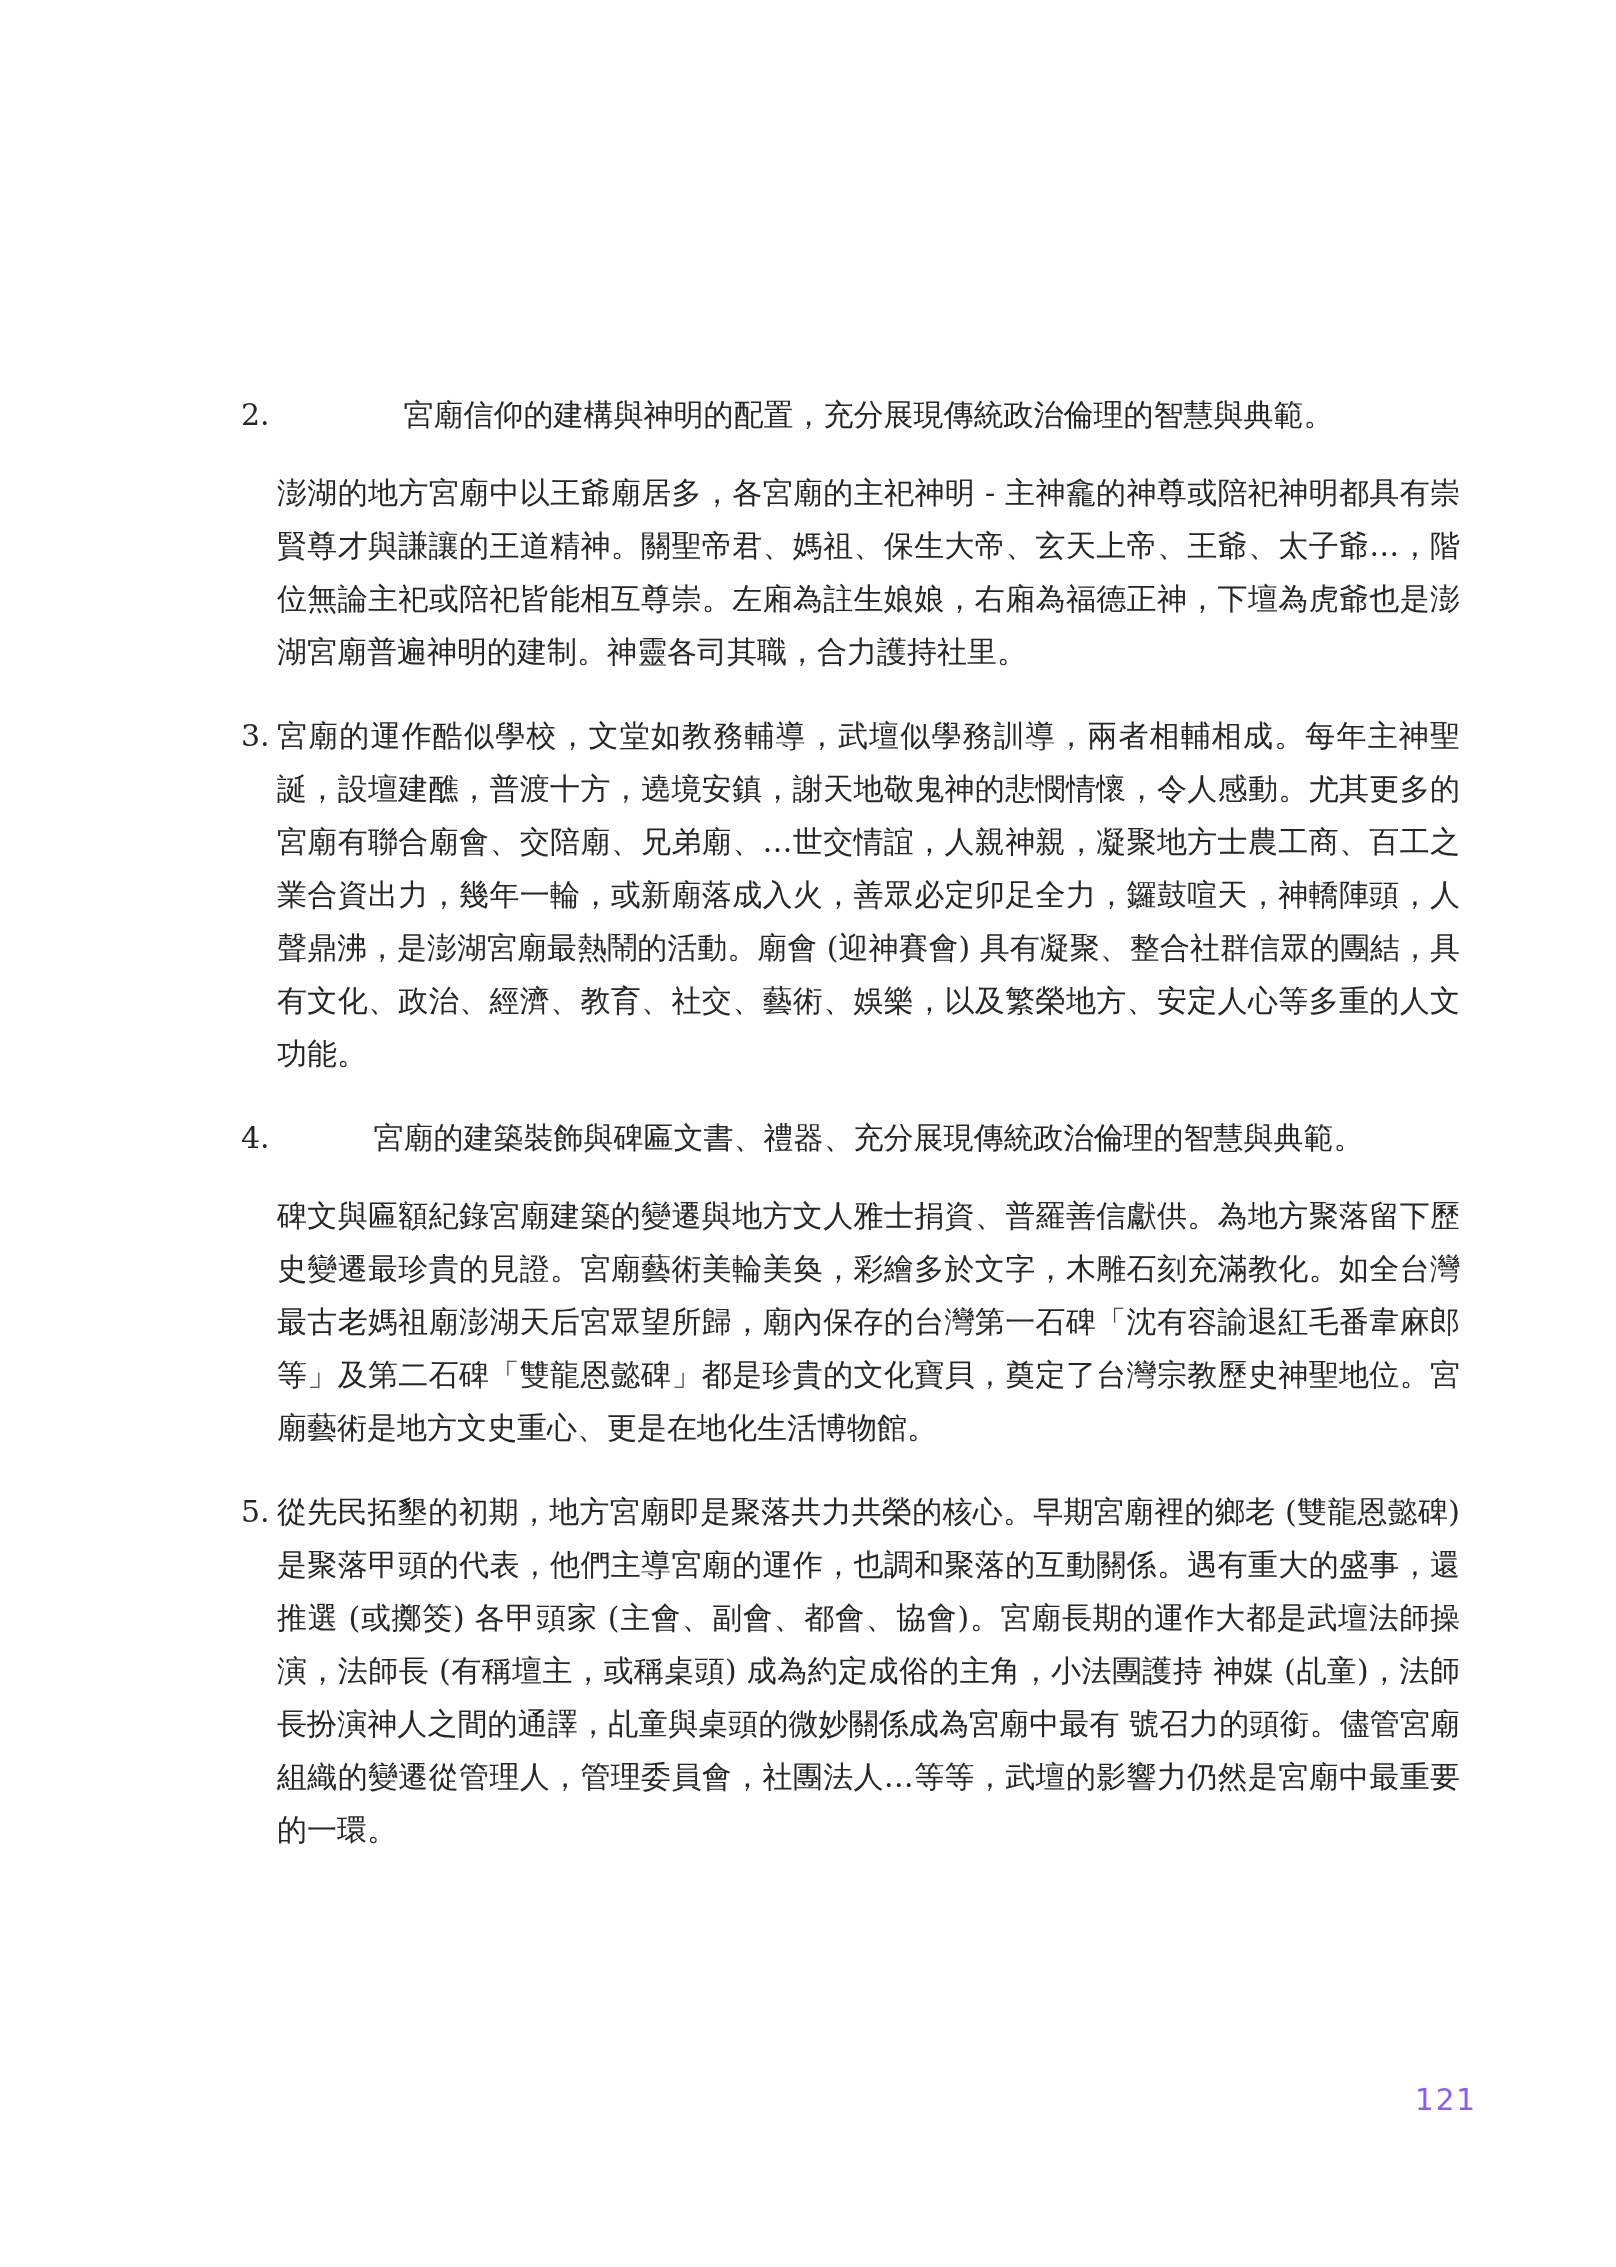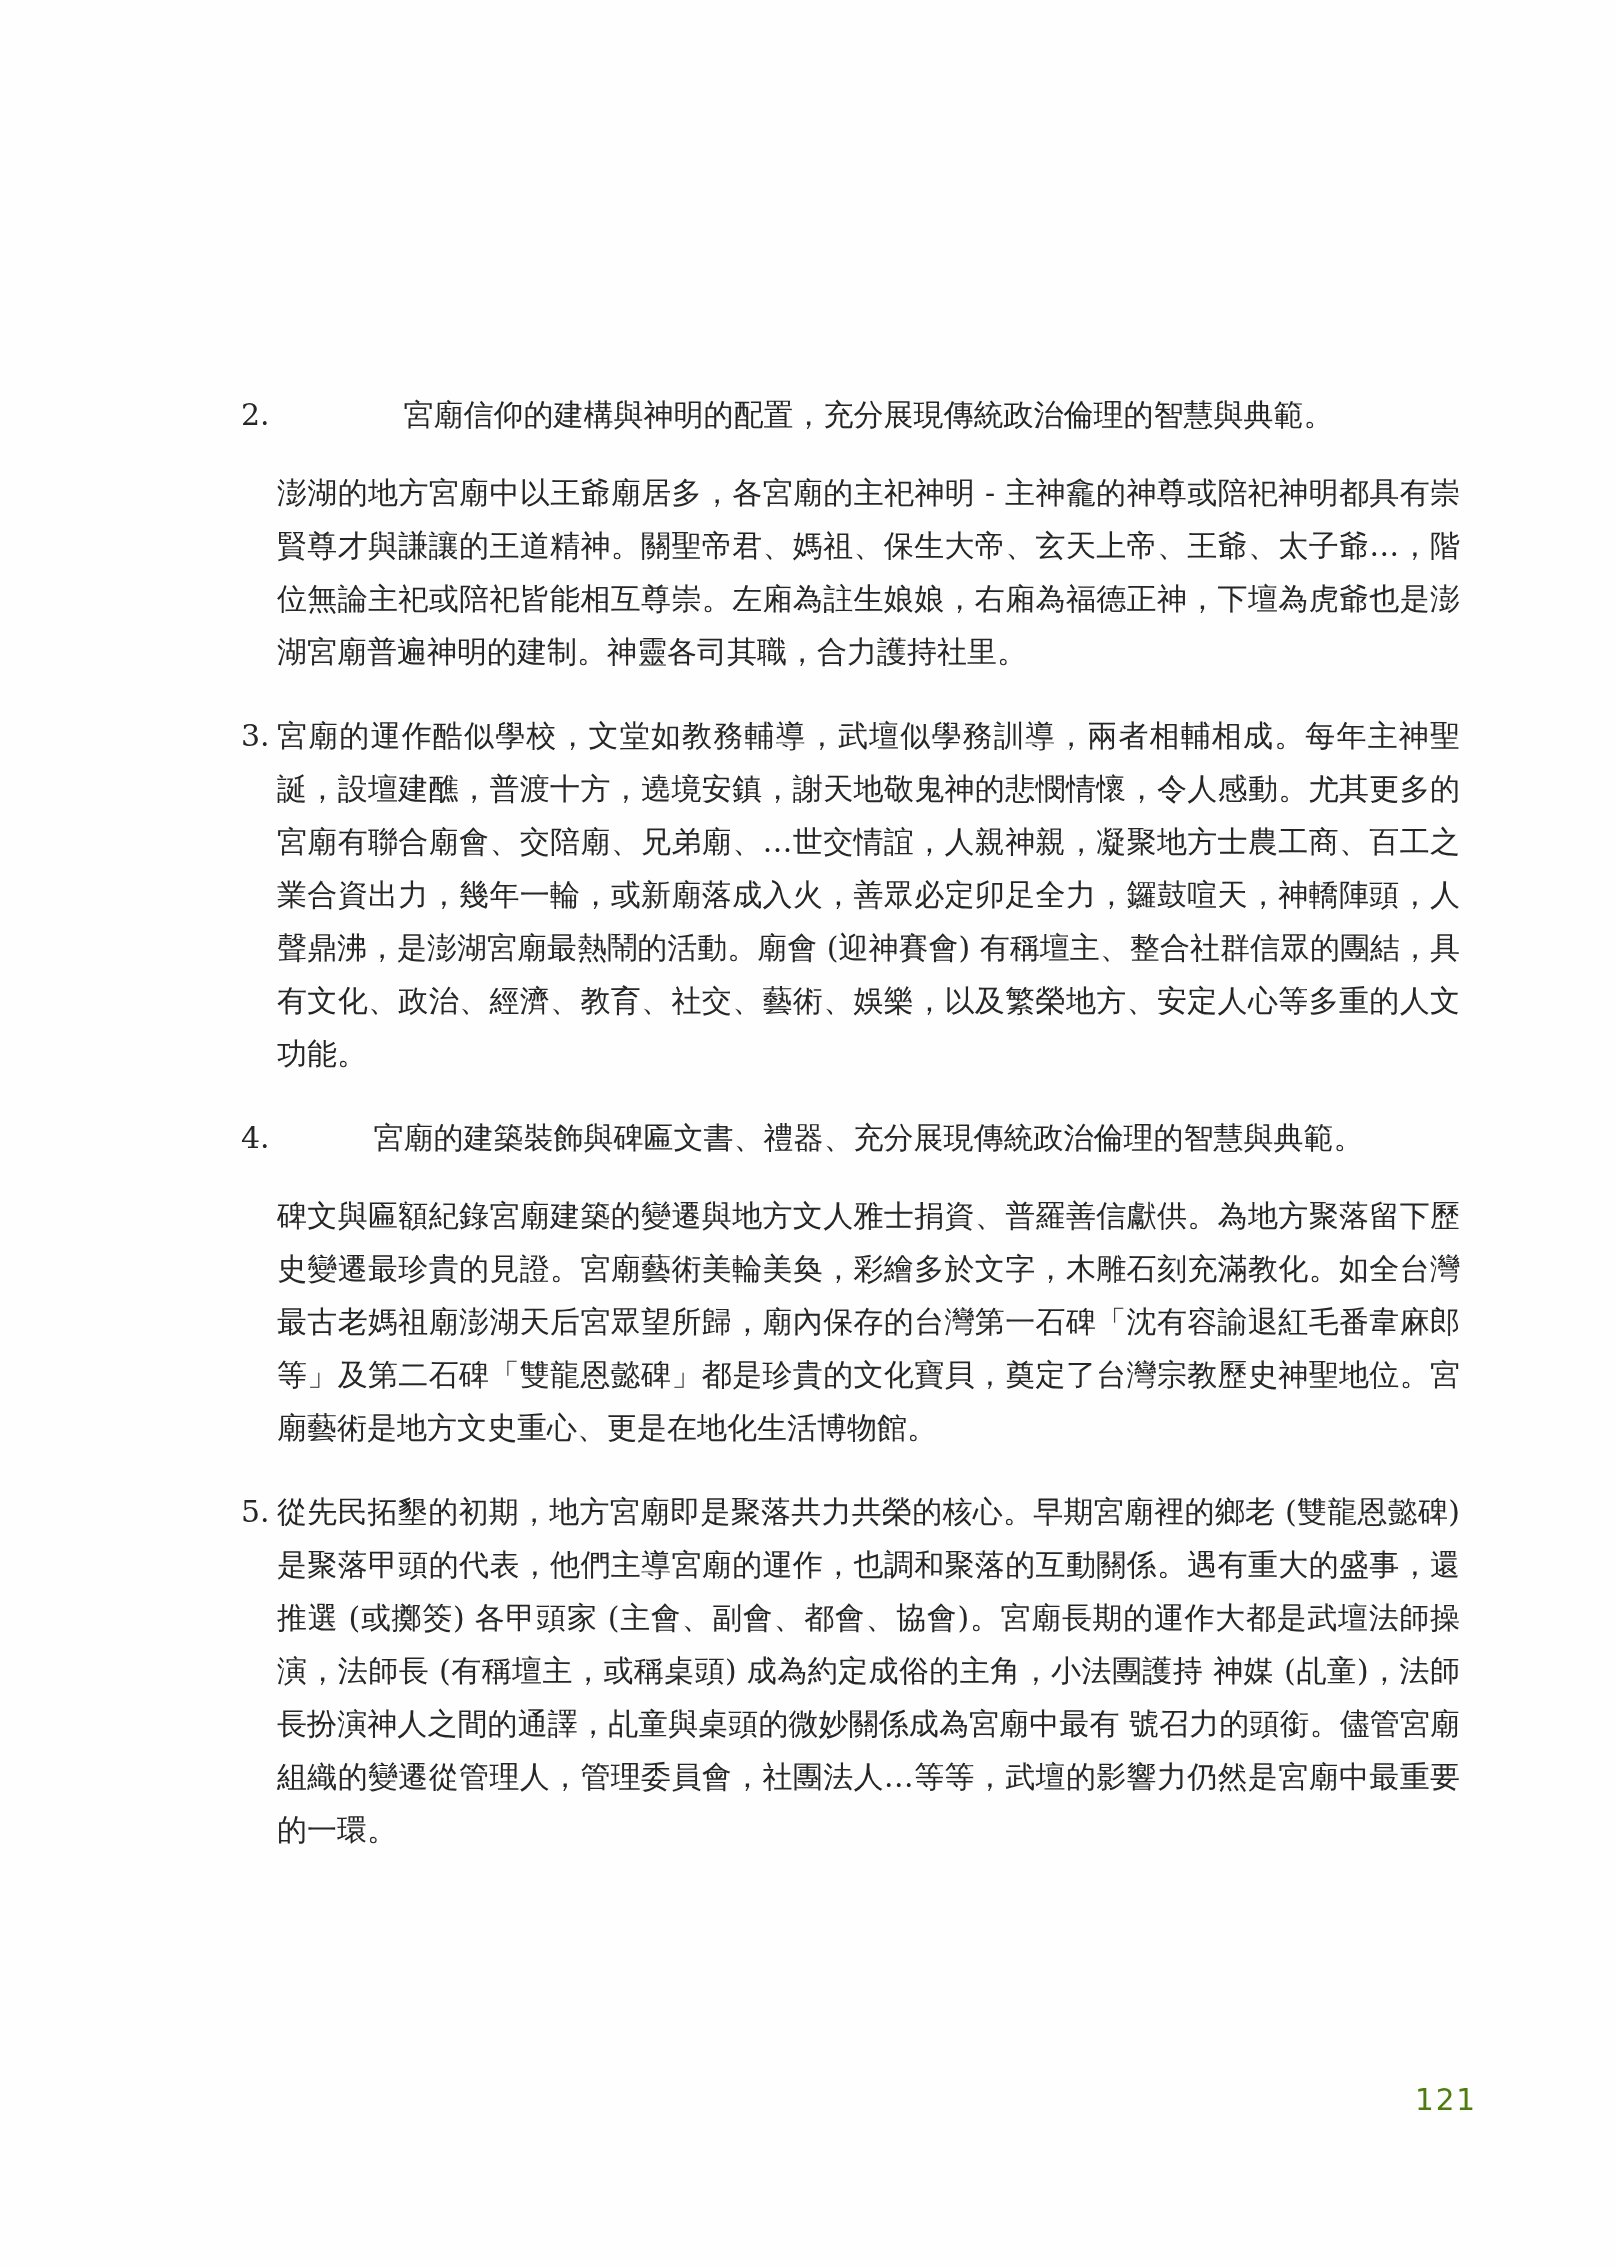--- a/index.html
+++ b/index.html
@@ -48,38 +48,38 @@
     text-justify: inter-ideograph;
     margin: 0;
   }
   .page-number {
     position: absolute;
     left: 1415px;
     top: 2083px;
     font-family: "DejaVu Sans", "Liberation Sans", sans-serif;
     font-size: 29.5px;
     letter-spacing: 1.9px;
-    color: #4d7c0f;
+    color: #8b5cf6;
   }
 </style>
 </head>
 <body>
 
 <div class="page">
   <div class="doc">
 
     <div class="item">
       <span class="marker">2.</span>
       <div class="heading">宮廟信仰的建構與神明的配置，充分展現傳統政治倫理的智慧與典範。</div>
       <div class="para">澎湖的地方宮廟中以王爺廟居多，各宮廟的主祀神明 - 主神龕的神尊或陪祀神明都具有崇賢尊才與謙讓的王道精神。關聖帝君、媽祖、保生大帝、玄天上帝、王爺、太子爺…，階位無論主祀或陪祀皆能相互尊崇。左廂為註生娘娘，右廂為福德正神，下壇為虎爺也是澎湖宮廟普遍神明的建制。神靈各司其職，合力護持社里。</div>
     </div>
 
     <div class="item">
       <span class="marker">3.</span>
-      <div class="bodytext">宮廟的運作酷似學校，文堂如教務輔導，武壇似學務訓導，兩者相輔相成。每年主神聖誕，設壇建醮，普渡十方，遶境安鎮，謝天地敬鬼神的悲憫情懷，令人感動。尤其更多的宮廟有聯合廟會、交陪廟、兄弟廟、…世交情誼，人親神親，凝聚地方士農工商、百工之業合資出力，幾年一輪，或新廟落成入火，善眾必定卯足全力，鑼鼓喧天，神轎陣頭，人聲鼎沸，是澎湖宮廟最熱鬧的活動。廟會 (迎神賽會) 有稱壇主、整合社群信眾的團結，具有文化、政治、經濟、教育、社交、藝術、娛樂，以及繁榮地方、安定人心等多重的人文功能。</div>
+      <div class="bodytext">宮廟的運作酷似學校，文堂如教務輔導，武壇似學務訓導，兩者相輔相成。每年主神聖誕，設壇建醮，普渡十方，遶境安鎮，謝天地敬鬼神的悲憫情懷，令人感動。尤其更多的宮廟有聯合廟會、交陪廟、兄弟廟、…世交情誼，人親神親，凝聚地方士農工商、百工之業合資出力，幾年一輪，或新廟落成入火，善眾必定卯足全力，鑼鼓喧天，神轎陣頭，人聲鼎沸，是澎湖宮廟最熱鬧的活動。廟會 (迎神賽會) 具有凝聚、整合社群信眾的團結，具有文化、政治、經濟、教育、社交、藝術、娛樂，以及繁榮地方、安定人心等多重的人文功能。</div>
     </div>
 
     <div class="item">
       <span class="marker">4.</span>
       <div class="heading">宮廟的建築裝飾與碑匾文書、禮器、充分展現傳統政治倫理的智慧與典範。</div>
       <div class="para">碑文與匾額紀錄宮廟建築的變遷與地方文人雅士捐資、普羅善信獻供。為地方聚落留下歷史變遷最珍貴的見證。宮廟藝術美輪美奐，彩繪多於文字，木雕石刻充滿教化。如全台灣最古老媽祖廟澎湖天后宮眾望所歸，廟內保存的台灣第一石碑「沈有容諭退紅毛番韋麻郎等」及第二石碑「雙龍恩懿碑」都是珍貴的文化寶貝，奠定了台灣宗教歷史神聖地位。宮廟藝術是地方文史重心、更是在地化生活博物館。</div>
     </div>
 
     <div class="item">
       <span class="marker">5.</span>

